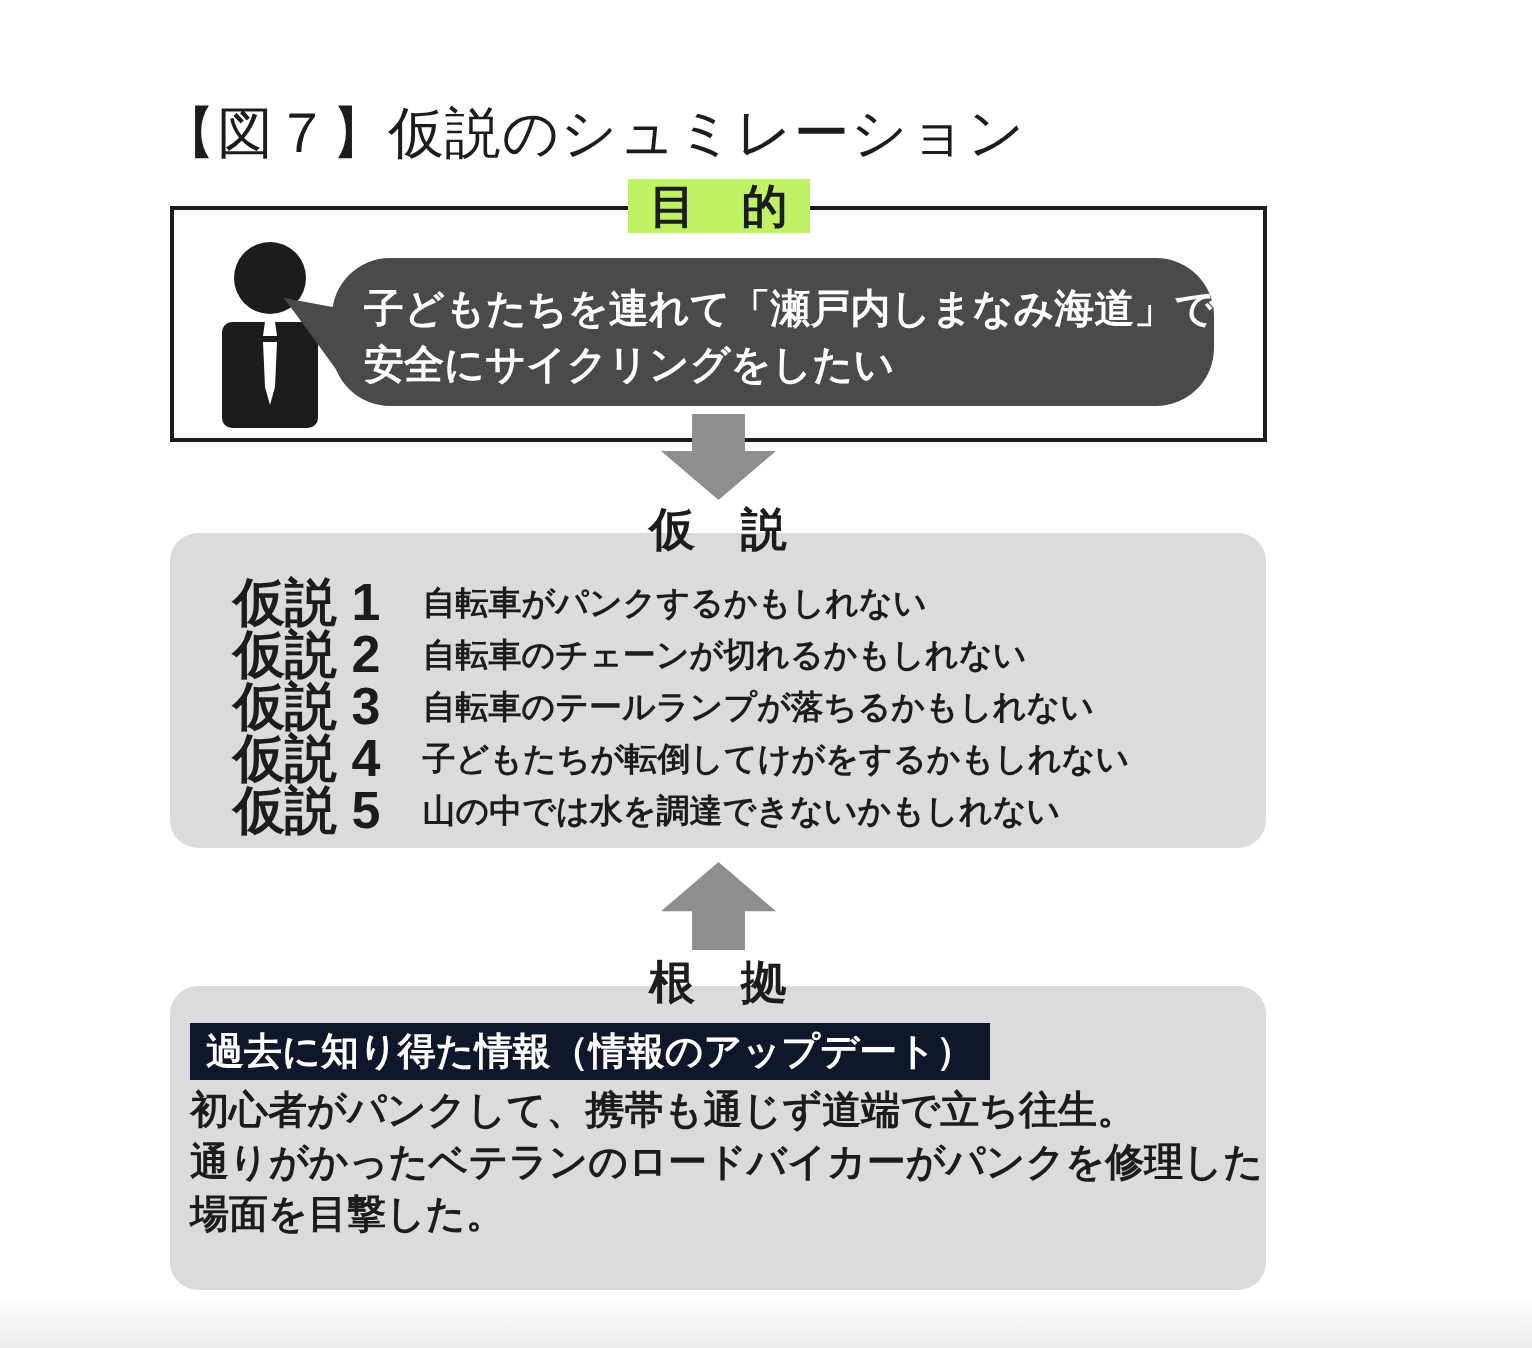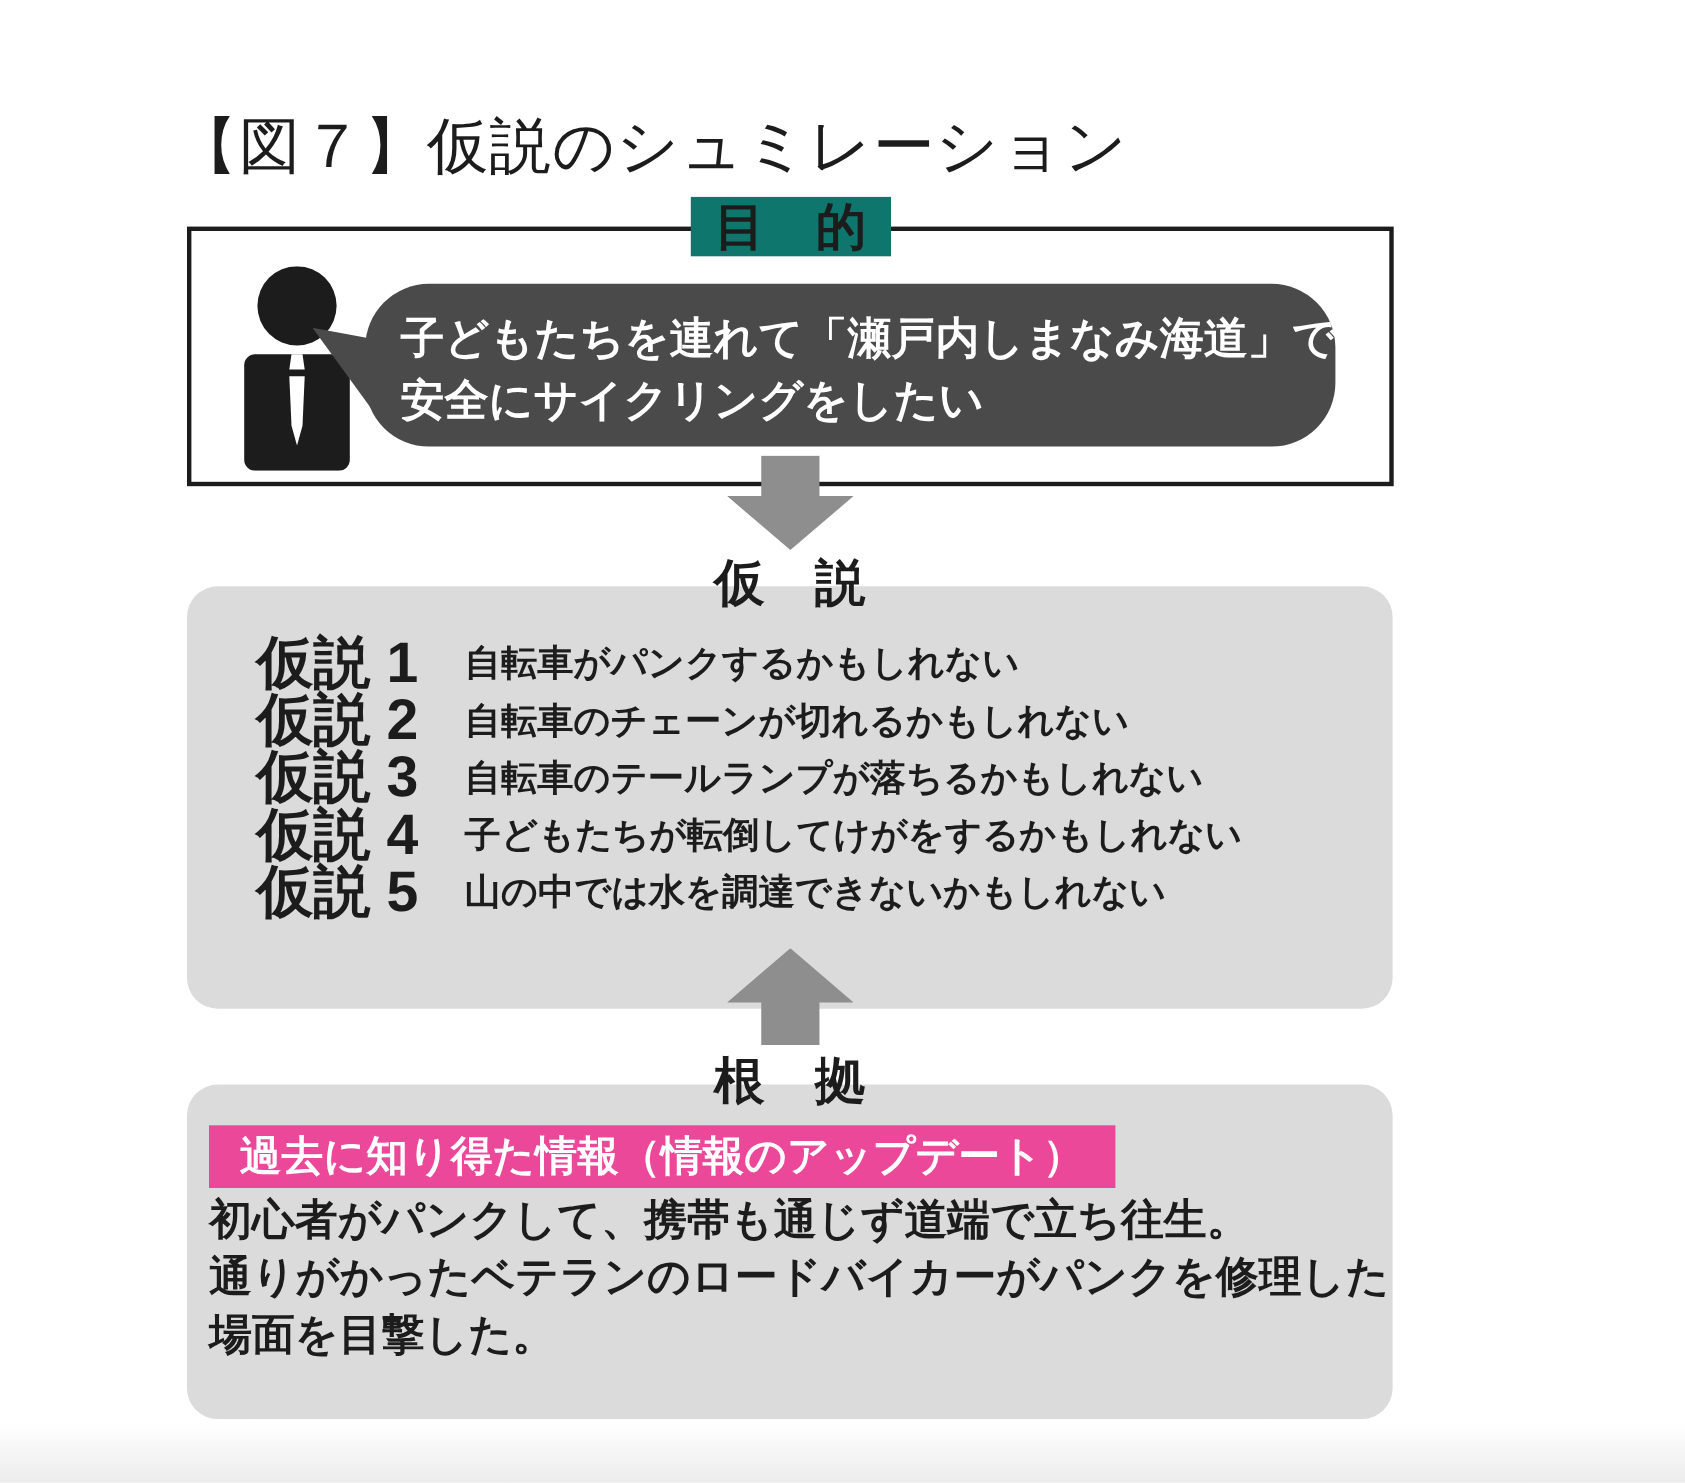--- a/index.html
+++ b/index.html
@@ -25,21 +25,21 @@
   
   .purpose-box{
     position:absolute; left:170px; top:206px; width:1097px; height:236px;
     border:4px solid #1c1c1c; background:#ffffff;
   }
   .box-heading{
     position:absolute; top:-31px; left:50%; transform:translateX(-50%);
     font-size:46px; font-weight:700; line-height:54px; white-space:nowrap;
     z-index:3;
   }
-  .purpose-box .box-heading{ background:#0f766e; padding:0 22px; }
+  .purpose-box .box-heading{ background:#bef264; padding:0 22px; }
 
   .person{ position:absolute; left:46px; top:32px; width:100px; height:186px; }
 
   .bubble{
     position:absolute; left:158px; top:48px; width:882px; height:148px;
     background:#4a4a4a; border-radius:58px;
   }
   .bubble-tail{ position:absolute; left:-48px; top:40px; width:54px; height:76px; }
   .bubble-text{
     padding:22px 0 0 32px;
@@ -56,33 +56,33 @@
   .arrow-up{
     top:862px; height:88px;
     clip-path:polygon(50% 0, 100% 56%, 73% 56%, 73% 100%, 27% 100%, 27% 56%, 0 56%);
   }
 
   
   .panel{
     position:absolute; left:170px; width:1096px;
     background:#dbdbdb; border-radius:28px;
   }
-  .hyp-panel{ top:533px; height:384px; }
+  .hyp-panel{ top:533px; height:315px; }
   .evid-panel{ top:986px; height:304px; }
 
   .hyp-list{ list-style:none; margin:44px 0 0 63px; }
   .hyp-row{ display:flex; gap:42px; height:52px; align-items:center; }
   .hyp-label{ font-size:52px; font-weight:700; min-width:112px; white-space:nowrap; }
   .hyp-text{ font-size:33px; font-weight:600; white-space:nowrap; }
 
   .evid-highlight{
     position:absolute; left:20px; top:37px; height:57px;
     display:inline-flex; align-items:center;
-    background:#ec4899; color:#ffffff;
-    font-size:38px; font-weight:700; padding:0 28px; white-space:nowrap;
+    background:#0f172a; color:#ffffff;
+    font-size:38px; font-weight:700; padding:0 16px; white-space:nowrap;
   }
   .evid-body{
     position:absolute; left:20px; top:98px;
     font-size:39px; font-weight:600; line-height:52px; white-space:nowrap;
   }
 </style>
 </head>
 <body>
 
 <div class="canvas">

